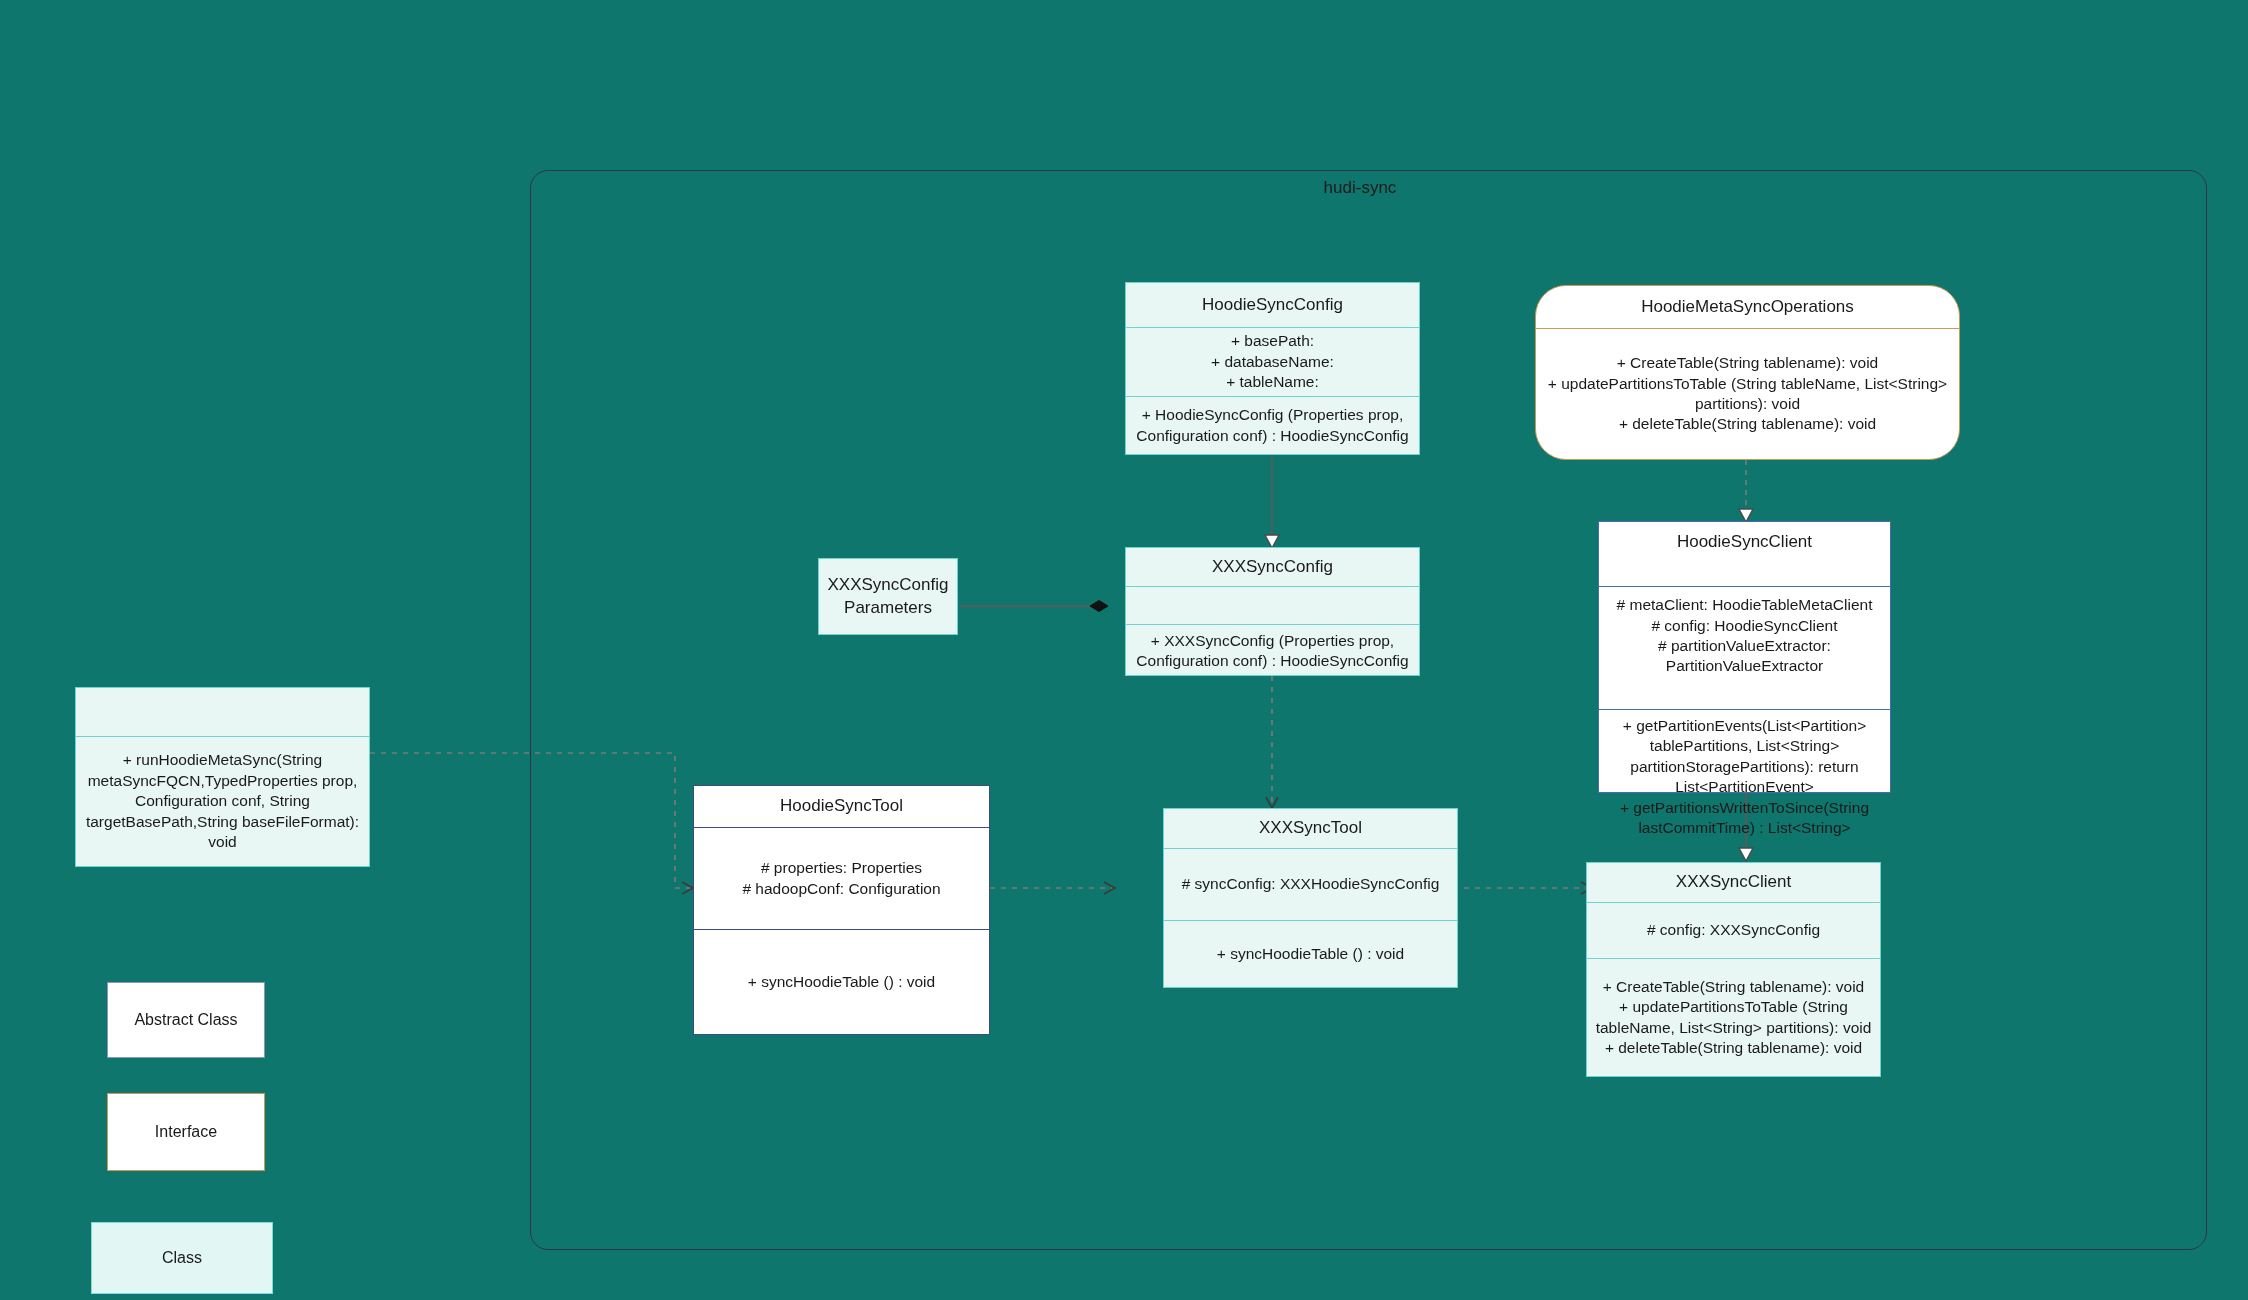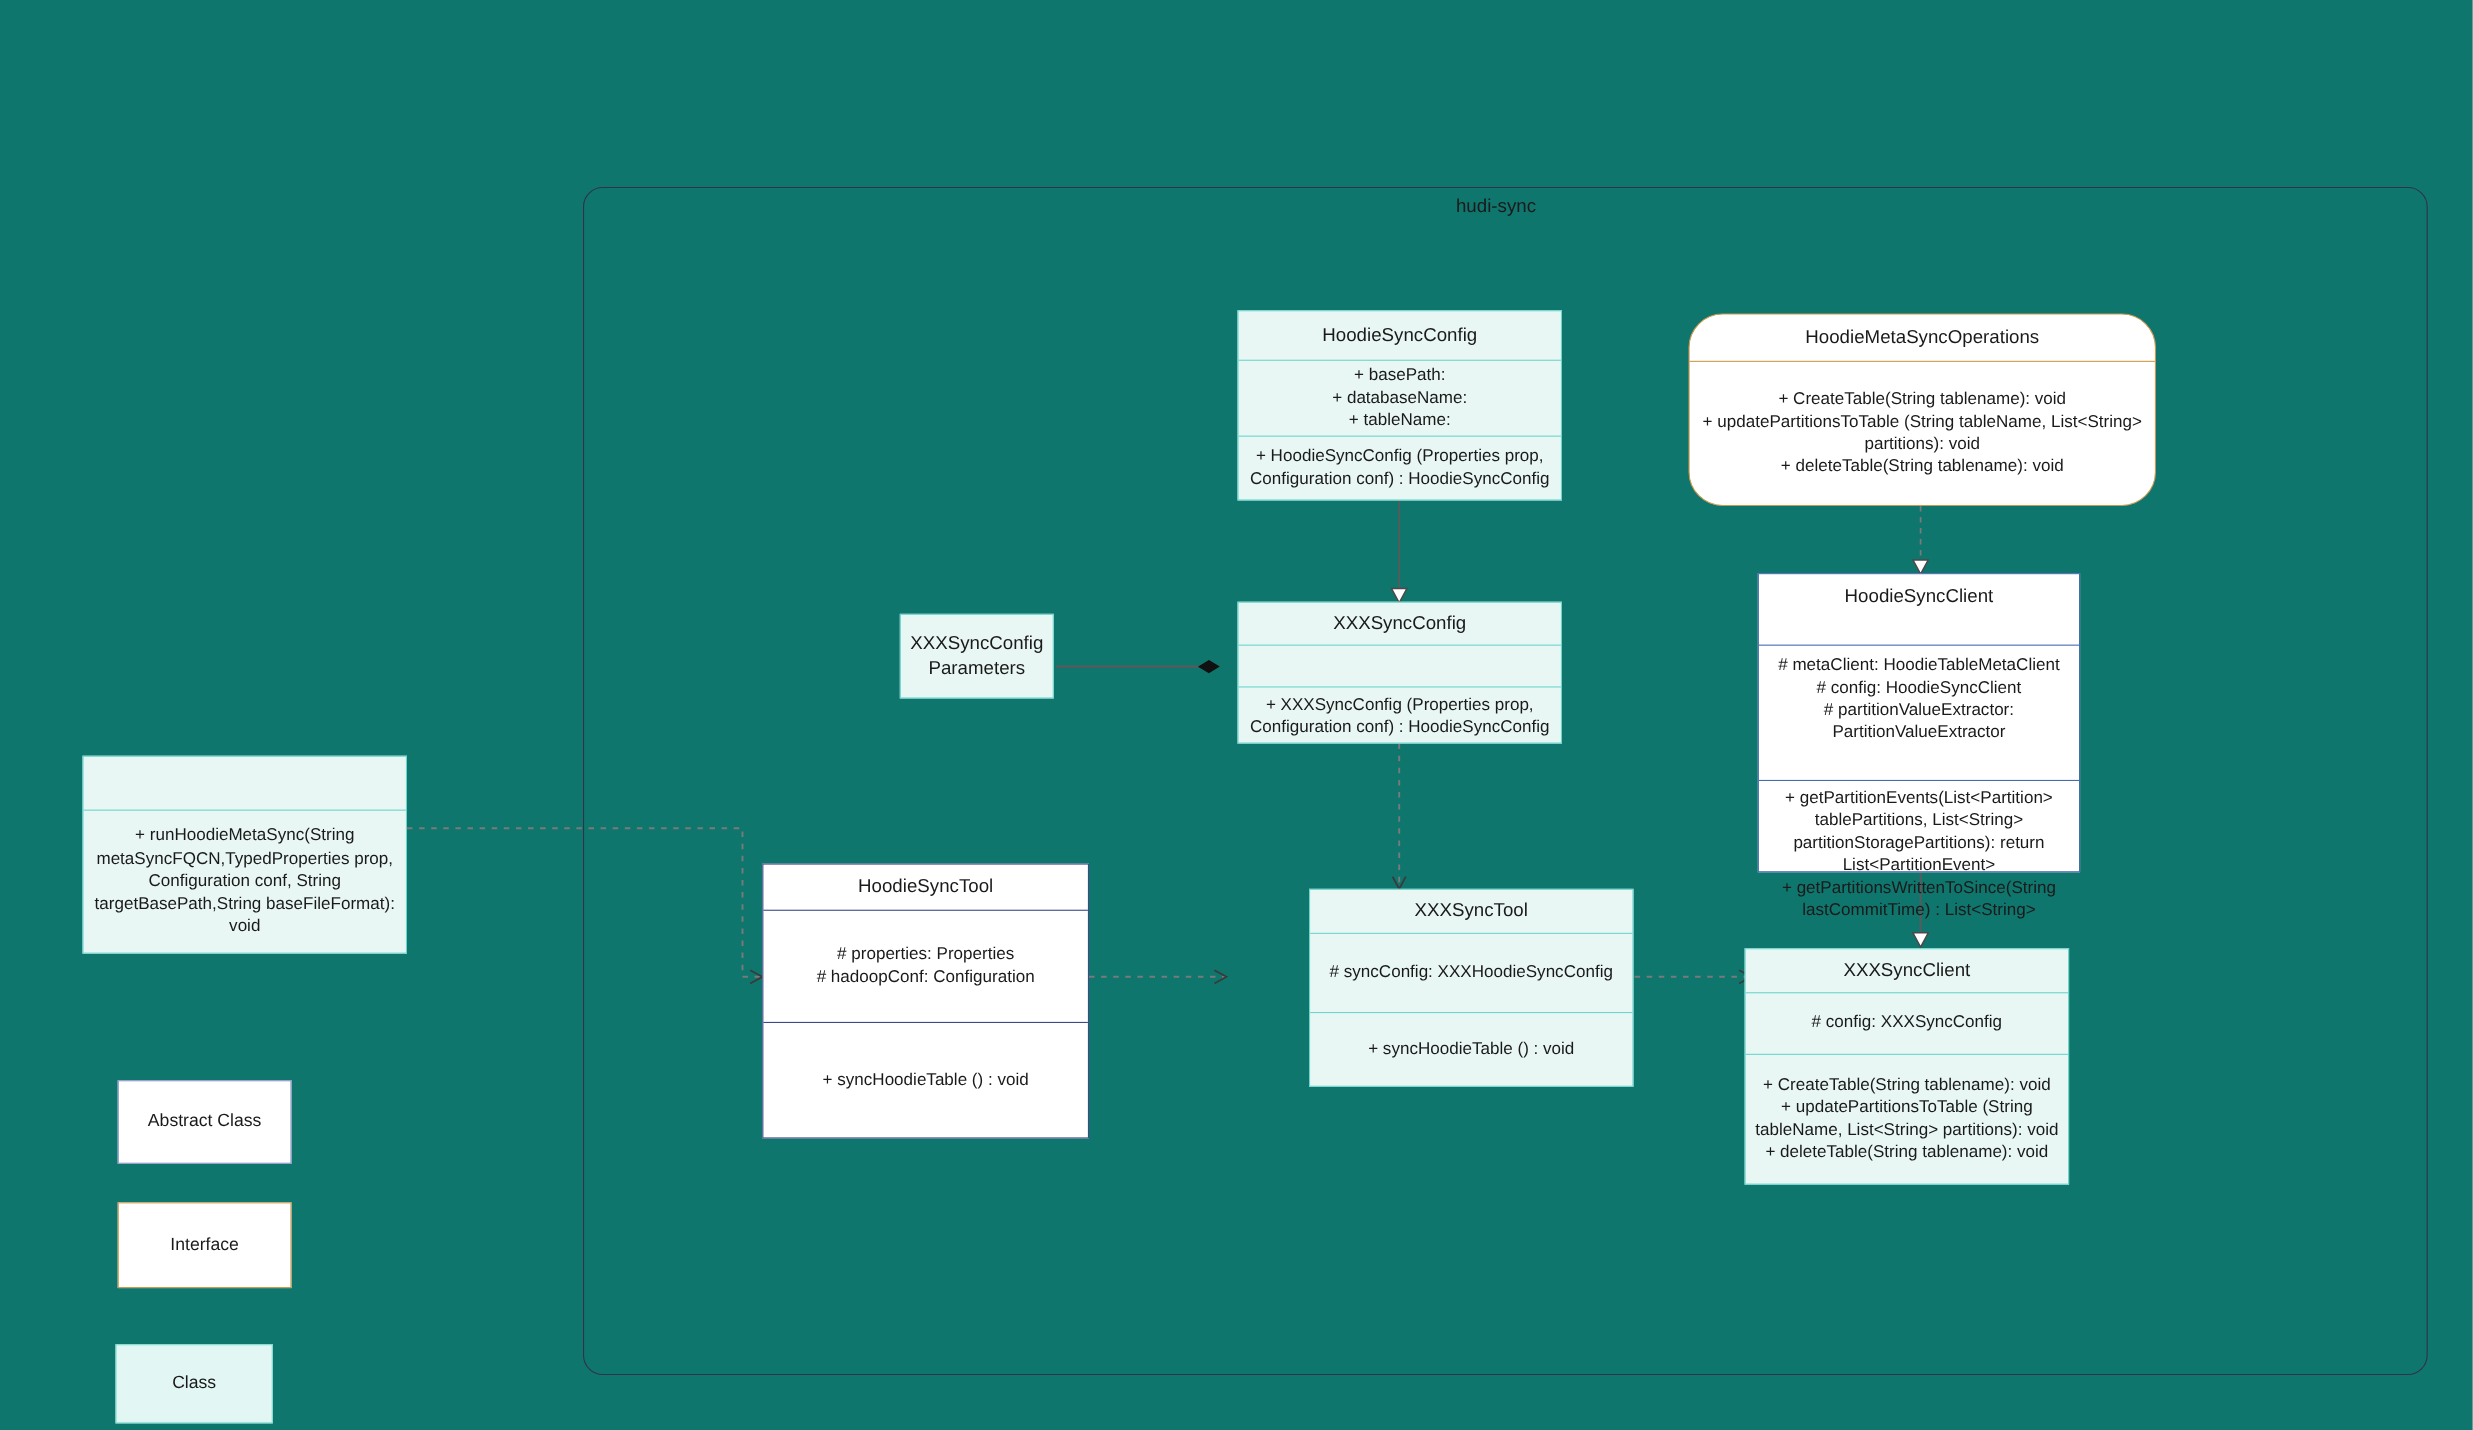--- a/index.html
+++ b/index.html
@@ -216,21 +216,21 @@
     <div class="compartment c-ops" style="flex:1 1 auto;margin-top:12px;">+     runHoodieMetaSync(String metaSyncFQCN,TypedProperties prop, Configuration conf, String targetBasePath,String baseFileFormat): void</div>
   </div>
 
   <div class="umlbox abstract" style="left:693px; top:785px; width:297px; height:250px;">
     <div class="compartment c-name" style="height:41px; flex:0 0 41px;">HoodieSyncTool</div>
     <div class="compartment c-attrs" style="height:102px; flex:0 0 102px;">#   properties: Properties
 #   hadoopConf: Configuration</div>
     <div class="compartment c-ops" style="flex:1 1 auto;">+   syncHoodieTable () : void</div>
   </div>
 
-  <div class="umlbox" style="left:1190px; top:808px; width:295px; height:180px;">
+  <div class="umlbox" style="left:1163px; top:808px; width:295px; height:180px;">
     <div class="compartment c-name" style="height:39px; flex:0 0 39px;">XXXSyncTool</div>
     <div class="compartment c-attrs" style="height:72px; flex:0 0 72px;">#   syncConfig: XXXHoodieSyncConfig</div>
     <div class="compartment c-ops" style="flex:1 1 auto;">+   syncHoodieTable () : void</div>
   </div>
 
   <div class="umlbox" style="left:1586px; top:862px; width:295px; height:215px;">
     <div class="compartment c-name" style="height:39px; flex:0 0 39px;">XXXSyncClient</div>
     <div class="compartment c-attrs" style="height:56px; flex:0 0 56px;">#    config: XXXSyncConfig</div>
     <div class="compartment c-ops" style="flex:1 1 auto;">+    CreateTable(String tablename): void
 +     updatePartitionsToTable (String tableName, List&lt;String&gt; partitions): void
@@ -238,17 +238,17 @@
   </div>
 
   <div class="legend-box lg-abstract" style="left:107px; top:982px; width:158px; height:76px;">
     <span>Abstract Class</span>
   </div>
 
   <div class="legend-box lg-interface" style="left:107px; top:1093px; width:158px; height:78px;">
     <span>Interface</span>
   </div>
 
-  <div class="legend-box lg-class" style="left:105px; top:1222px; width:143px; height:72px;">
+  <div class="legend-box lg-class" style="left:91px; top:1222px; width:182px; height:72px;">
     <span>Class</span>
   </div>
 
 </div>
 
 </body></html>

